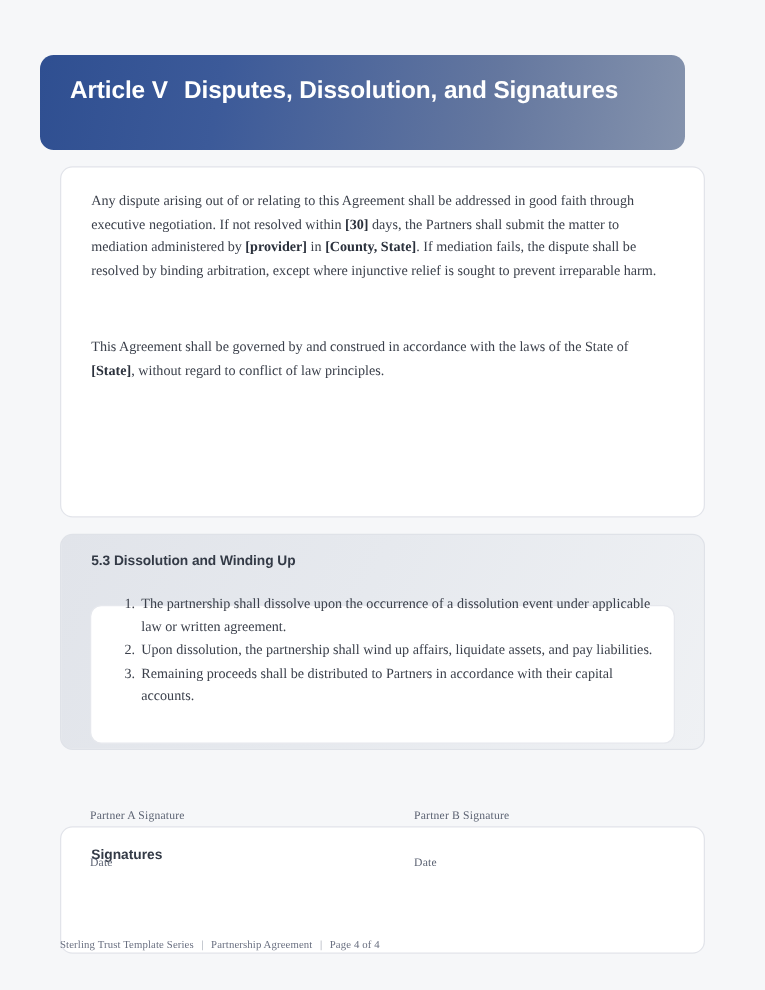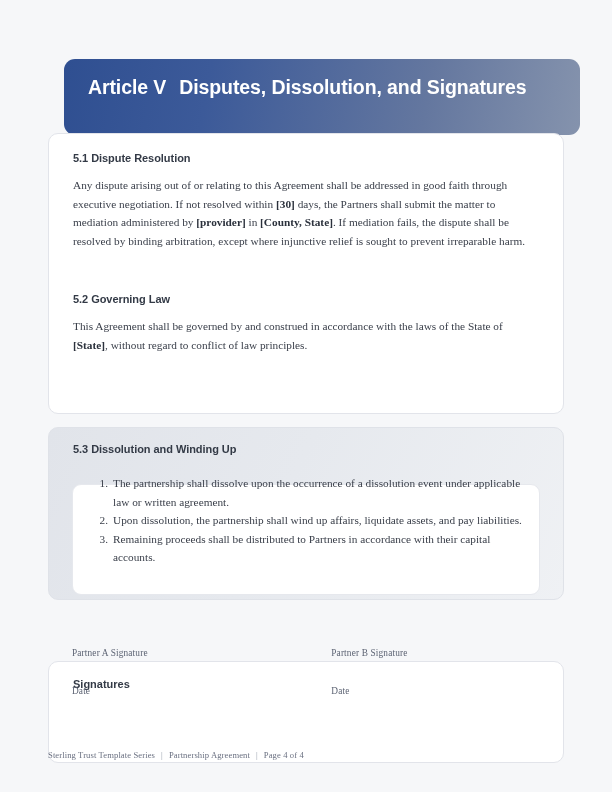--- a/index.html
+++ b/index.html
@@ -19,30 +19,29 @@
   .page {
     position: absolute;
     left: 0; top: 0;
     width: 612px;
     height: 792px;
   }
 
   
   .article-header {
     position: absolute;
-    left: 64px;
+    left: 32px;
     top: 44px;
     width: 516px;
     height: 76px;
     border-radius: 11px;
     background: linear-gradient(100deg, #2f4f91 0%, #3c5a99 28%, #64779f 70%, #8593ad 100%);
     box-sizing: border-box;
     padding: 18px 24px 0 24px;
     overflow: hidden;
-    margin-top: 15px;
   }
   .article-title {
     font-family: "Liberation Sans", sans-serif;
     font-size: 19.5px;
     font-weight: bold;
     color: #ffffff;
     letter-spacing: -0.1px;
     line-height: 1.1;
     white-space: nowrap;
   }
@@ -219,32 +218,26 @@
 <div class="page">
 
   <div class="article-header">
     <div class="article-title">
       <span class="art-num">Article V</span><span>Disputes, Dissolution, and Signatures</span>
     </div>
   </div>
 
   <div class="card card-sections">
 
-    <div class="section-heading">
-      <span class="sec-num">5.1</span><span>Dispute Resolution</span>
-    </div>
     <p class="body-text">
       <span>Any dispute arising out of or relating to this Agreement shall be addressed in good faith through executive negotiation. If not resolved within </span><span class="ph">[30]</span><span> days, the Partners shall submit the matter to mediation administered by </span><span class="ph">[provider]</span><span> in </span><span class="ph">[County, State]</span><span>. If mediation fails, the dispute shall be resolved by binding arbitration, except where injunctive relief is sought to prevent irreparable harm.</span>
     </p>
 
     <div class="sec-gap"></div>
 
-    <div class="section-heading">
-      <span class="sec-num">5.2</span><span>Governing Law</span>
-    </div>
     <p class="body-text">
       <span>This Agreement shall be governed by and construed in accordance with the laws of the State of </span><span class="ph">[State]</span><span>, without regard to conflict of law principles.</span>
     </p>
 
   </div>
 
   <div class="card card-dissolution">
     <div class="section-heading">
       <span class="sec-num">5.3</span><span>Dissolution and Winding Up</span>
     </div>

